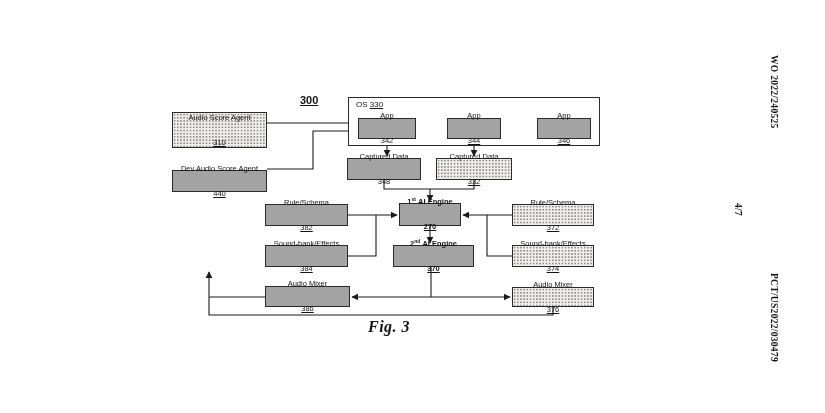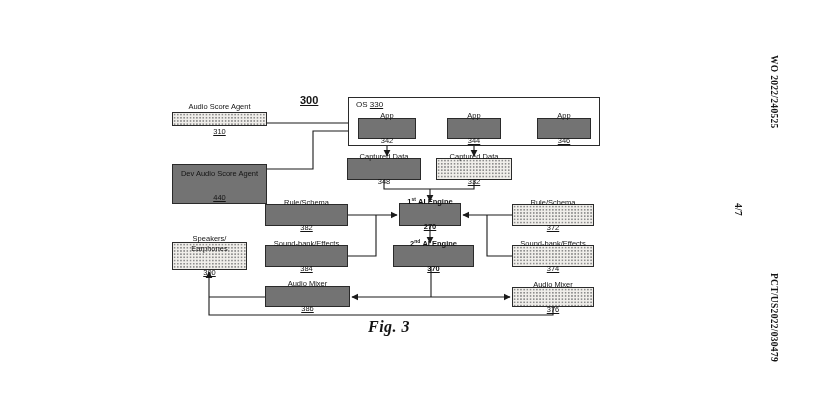--- a/index.html
+++ b/index.html
@@ -2,21 +2,21 @@
 <html><head>
 <meta charset="utf-8">
 <style>
   html,body { margin:0; padding:0; background:#fff; }
   #page {
     position:relative; width:825px; height:413px; background:#ffffff;
     font-family:"Liberation Sans", sans-serif; color:#141414; overflow:hidden;
   }
   #wires { position:absolute; left:0; top:0; z-index:1; }
   .box {
-    position:absolute; box-sizing:border-box; border:1px solid #2a2a2a; background:#737373;
+    position:absolute; box-sizing:border-box; border:1px solid #2a2a2a; background:#a3a3a3;
     display:flex; flex-direction:column; align-items:center; justify-content:center;
     font-size:7.5px; line-height:1.3; text-align:center; z-index:2; color:#141414;
   }
   .stippled {
     background-color:#f0eeea;
     background-image: radial-gradient(circle, #8d8d8d 0.6px, rgba(0,0,0,0) 0.75px);
     background-size: 3.2px 3.2px;
   }
   .group {
     position:absolute; box-sizing:border-box; border:1px solid #2a2a2a; background:#fff; z-index:1;
@@ -82,25 +82,25 @@
   </div>
   <div class="box" style="left:447px; top:118px; width:54px; height:21px;">
     <span>App</span>
     <span class="num">344</span>
   </div>
   <div class="box" style="left:537px; top:118px; width:54px; height:21px;">
     <span>App</span>
     <span class="num">346</span>
   </div>
 
-  <div class="box stippled" style="left:172px; top:112px; width:95px; height:14px;">
+  <div class="box stippled" style="left:172px; top:112px; width:95px; height:36px;">
     <span>Audio Score Agent</span>
     <span class="num">310</span>
   </div>
-  <div class="box" style="left:172px; top:164px; width:95px; height:40px;justify-content:flex-end;">
+  <div class="box" style="left:172px; top:170px; width:95px; height:22px;">
     <span>Dev Audio Score Agent</span>
     <span class="num">440</span>
   </div>
 
   <div class="box" style="left:347px; top:158px; width:74px; height:22px;">
     <span>Captured Data</span>
     <span class="num plain">348</span>
   </div>
   <div class="box stippled" style="left:436px; top:158px; width:76px; height:22px;">
     <span>Captured Data</span>
@@ -126,25 +126,20 @@
   </div>
   <div class="box bold" style="left:393px; top:245px; width:81px; height:22px;">
     <span><span>2</span><sup>nd</sup>&nbsp;<span>AI Engine</span></span>
     <span class="num">370</span>
   </div>
   <div class="box stippled" style="left:512px; top:245px; width:82px; height:22px;">
     <span>Sound-bank/Effects</span>
     <span class="num">374</span>
   </div>
 
-  <div class="box stippled" style="left:172px; top:242px; width:75px; height:28px;">
-    <span>Speakers/</span>
-    <span>Earphones</span>
-    <span class="num">390</span>
-  </div>
 
   <div class="box" style="left:265px; top:286px; width:85px; height:21px;">
     <span>Audio Mixer</span>
     <span class="num">386</span>
   </div>
   <div class="box stippled" style="left:512px; top:287px; width:82px; height:20px;">
     <span>Audio Mixer</span>
     <span class="num">376</span>
   </div>
 

